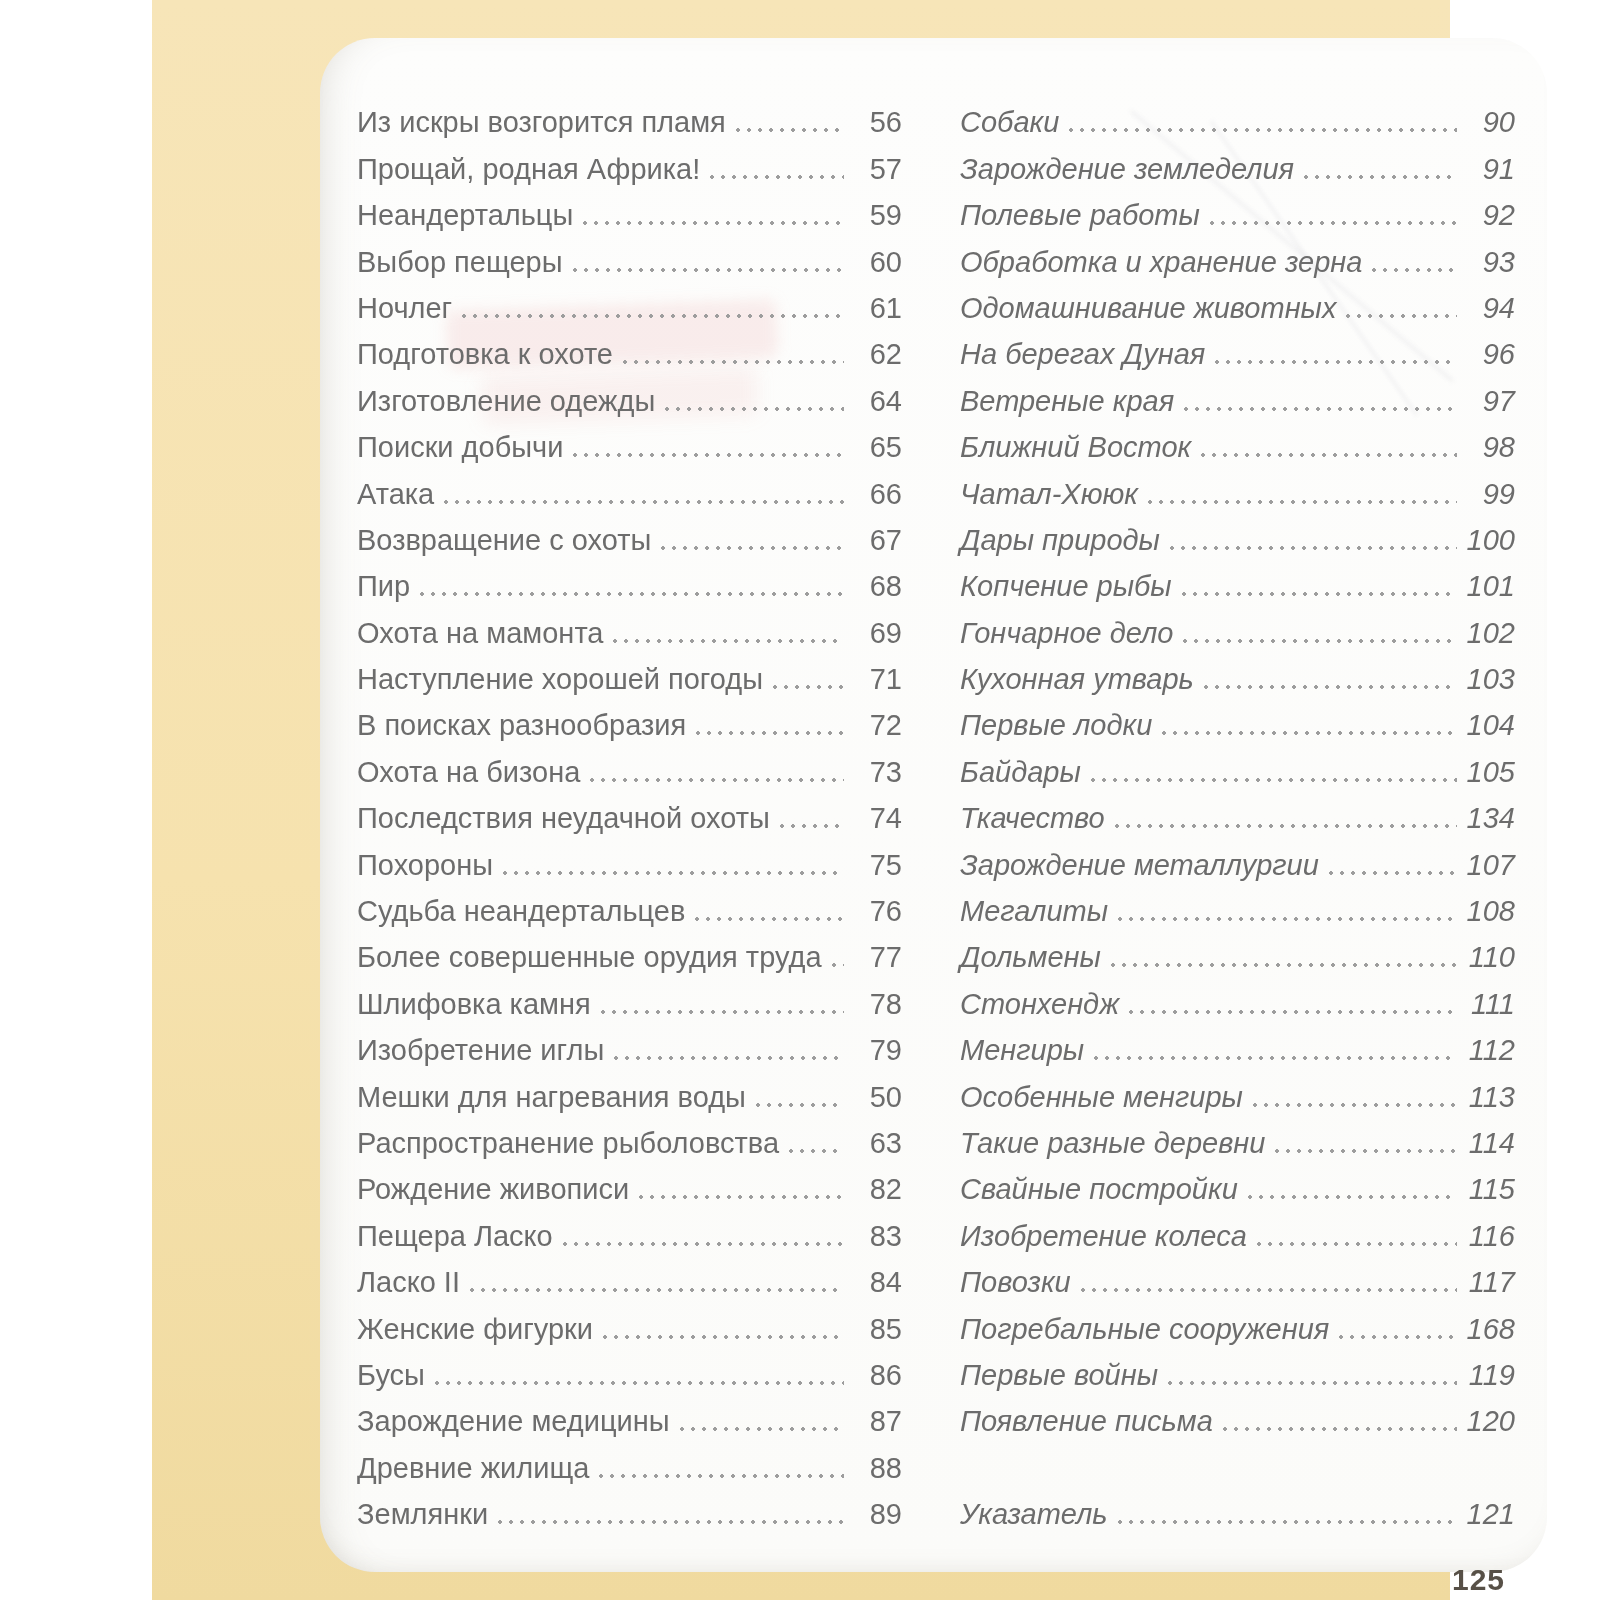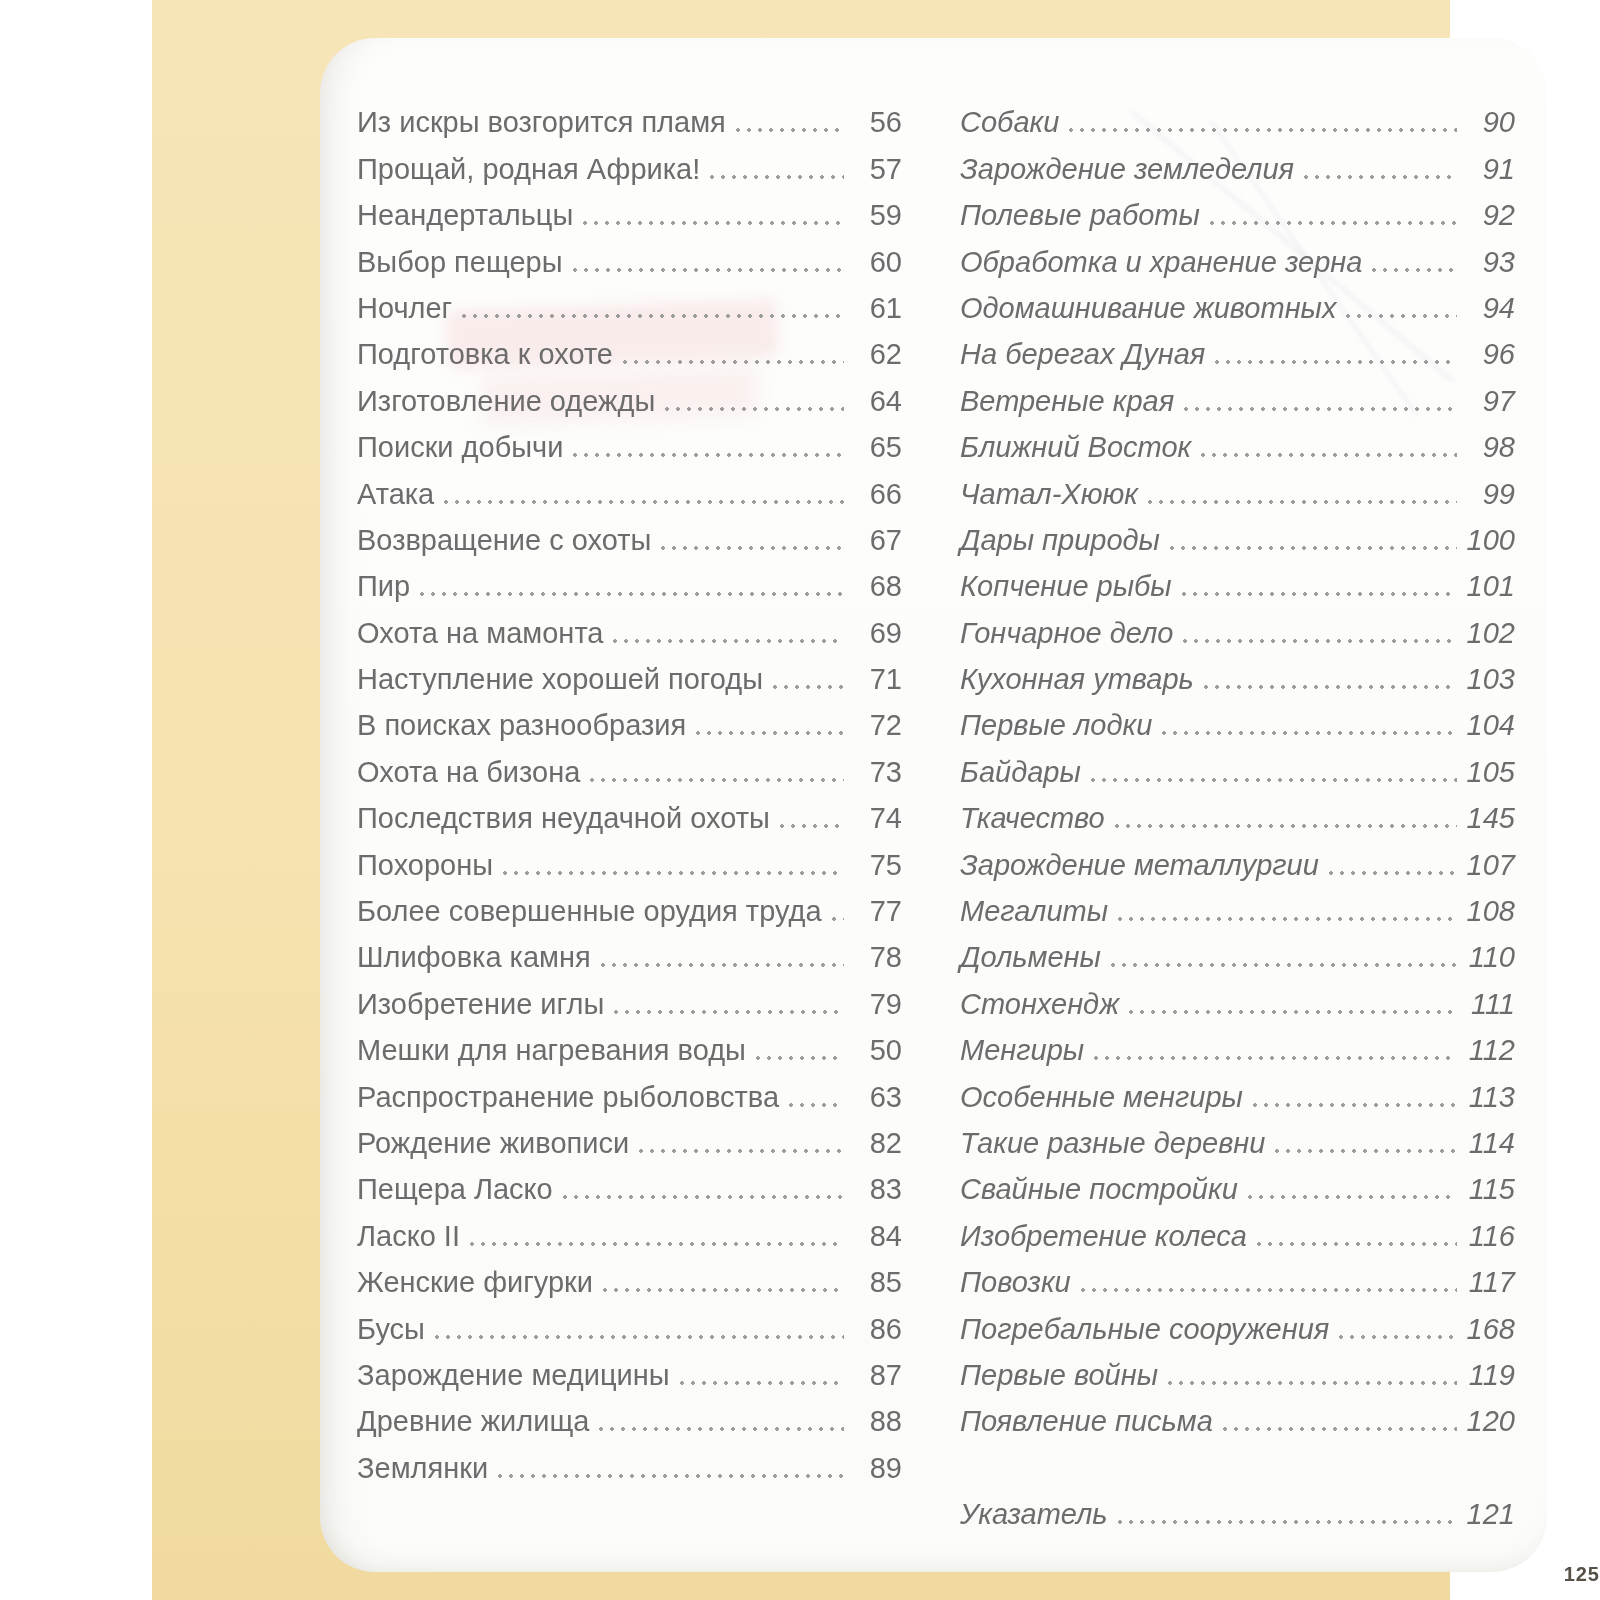--- a/index.html
+++ b/index.html
@@ -69,22 +69,22 @@
     font-size:29px;
     text-align:right;
     min-width:50px;
     padding-bottom:3px;
   }
   .toc-row.index-row{margin-top:46.4px;}
   .folio{
     position:absolute;
     left:1300px;top:1563px;
     width:148px;
-    text-align:right;
-    font-size:20px;
+    text-align:left;
+    font-size:30px;
     font-weight:bold;
     color:#575047;
     letter-spacing:1px;
   }
 </style>
 </head>
 <body>
 
 <div class="book-page">
   <div class="content-panel"></div>
@@ -174,20 +174,25 @@
         <span class="toc-label">Последствия неудачной охоты</span>
         <span class="toc-leader"></span>
         <span class="toc-page">74</span>
       </div>
       <div class="toc-row">
         <span class="toc-label">Похороны</span>
         <span class="toc-leader"></span>
         <span class="toc-page">75</span>
       </div>
       <div class="toc-row">
+        <span class="toc-label">Судьба неандертальцев</span>
+        <span class="toc-leader"></span>
+        <span class="toc-page">76</span>
+      </div>
+      <div class="toc-row">
         <span class="toc-label">Более совершенные орудия труда</span>
         <span class="toc-leader"></span>
         <span class="toc-page">77</span>
       </div>
       <div class="toc-row">
         <span class="toc-label">Шлифовка камня</span>
         <span class="toc-leader"></span>
         <span class="toc-page">78</span>
       </div>
       <div class="toc-row">
@@ -318,21 +323,21 @@
         <span class="toc-page">104</span>
       </div>
       <div class="toc-row">
         <span class="toc-label">Байдары</span>
         <span class="toc-leader"></span>
         <span class="toc-page">105</span>
       </div>
       <div class="toc-row">
         <span class="toc-label">Ткачество</span>
         <span class="toc-leader"></span>
-        <span class="toc-page">145</span>
+        <span class="toc-page">134</span>
       </div>
       <div class="toc-row">
         <span class="toc-label">Зарождение металлургии</span>
         <span class="toc-leader"></span>
         <span class="toc-page">107</span>
       </div>
       <div class="toc-row">
         <span class="toc-label">Мегалиты</span>
         <span class="toc-leader"></span>
         <span class="toc-page">108</span>

